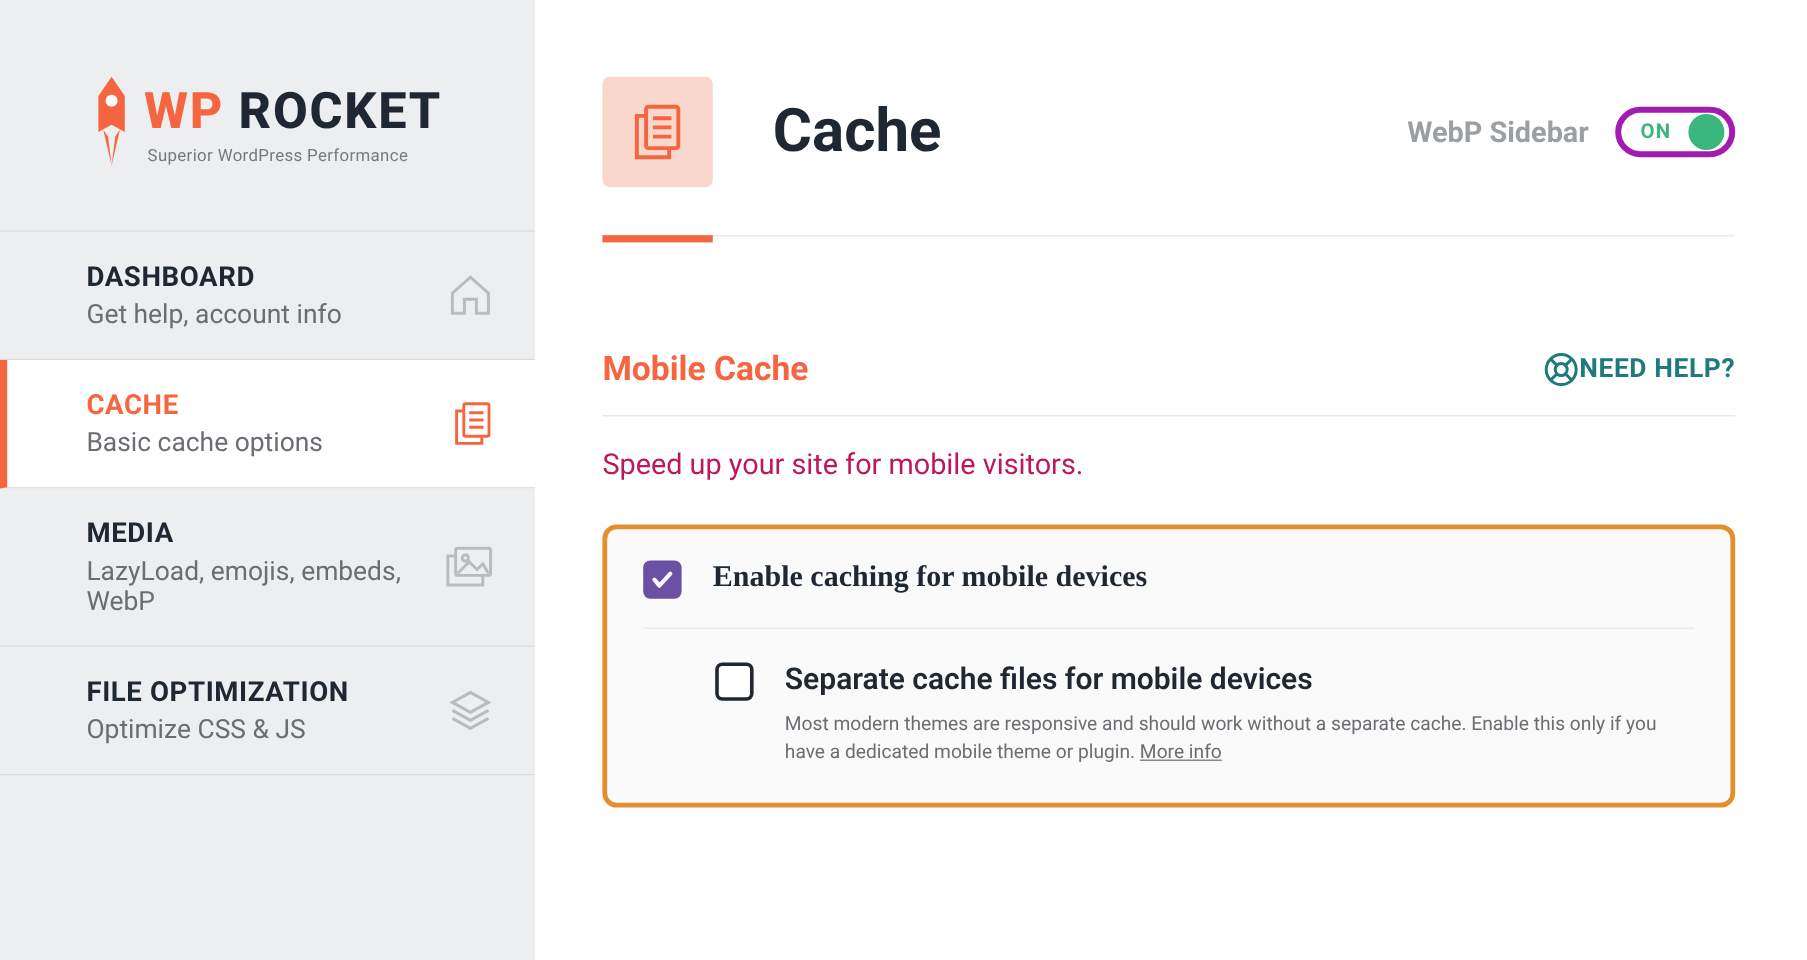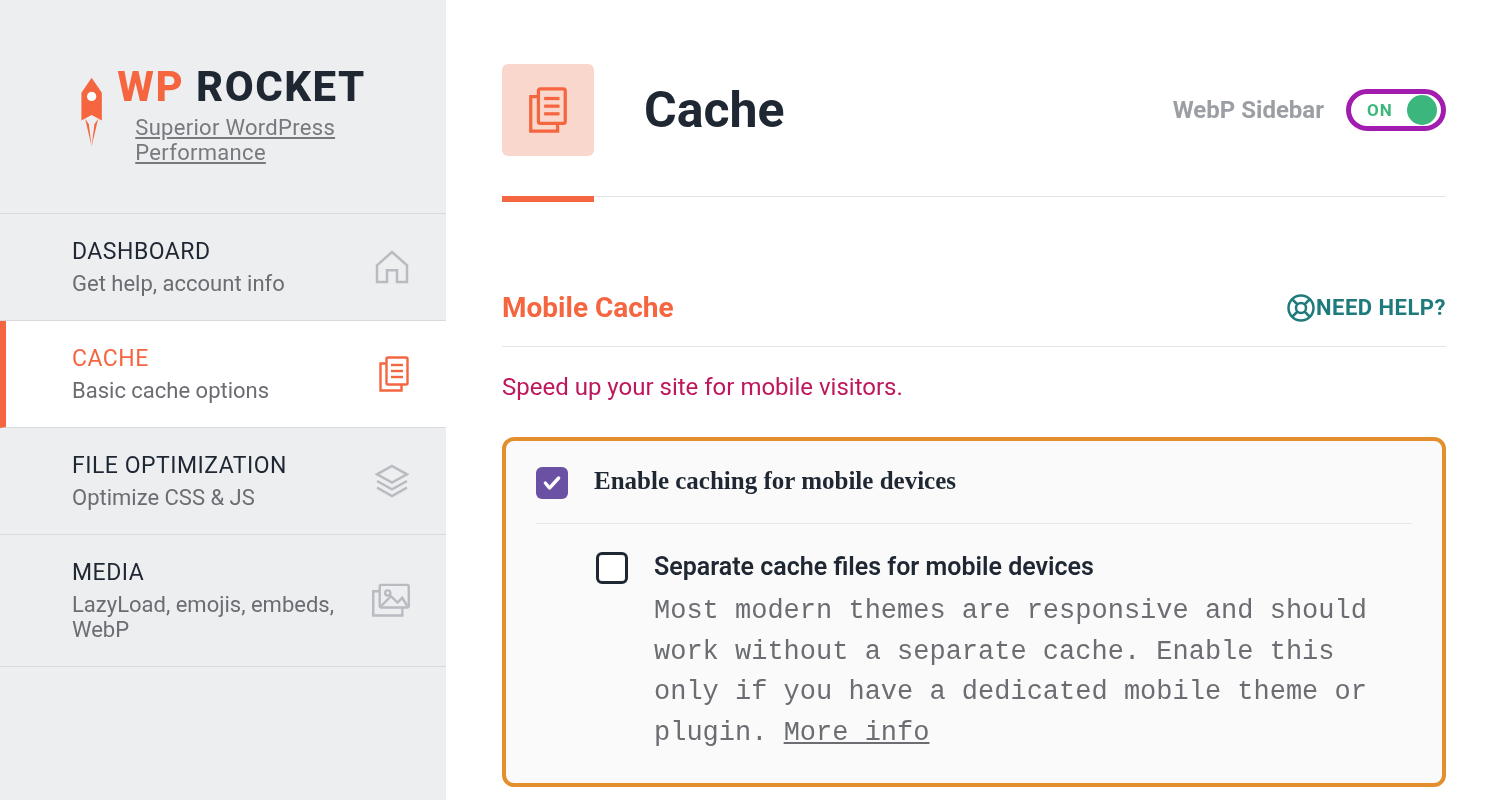--- a/index.html
+++ b/index.html
@@ -39,42 +39,41 @@
   font-size: 42px;
   font-weight: 800;
   letter-spacing: 1.5px;
   line-height: 1;
   color: #1f2733;
 }
 .logo-main .wp {
   color: #f56640;
 }
 .logo-tag {
-  font-size: 22px;
+  font-size: 14px;
   letter-spacing: 0.3px;
   color: #77797e;
   margin-top: 7px;
-  margin-left: 18px;
-  text-decoration: underline;
+  margin-left: 3px;
 }
 .nav {
   border-top: 1px solid #d9dadd;
 }
 .nav-item {
   display: flex;
   align-items: center;
   justify-content: space-between;
   padding: 24px 34px 24px 72px;
   border-bottom: 1px solid #d9dadd;
   cursor: pointer;
 }
 .nav-item .text { display: flex; flex-direction: column; }
 .nav-title {
   font-size: 23px;
-  font-weight: 400;
+  font-weight: 700;
   letter-spacing: 0.5px;
   color: #1f2733;
 }
 .nav-sub {
   font-size: 22px;
   color: #6b6d72;
   margin-top: 6px;
 }
 .nav-icon {
   color: #b8bbc0;
@@ -244,24 +243,23 @@
   align-items: flex-start;
   gap: 26px;
   padding-left: 60px;
 }
 .opt-sub-text {
   display: flex;
   flex-direction: column;
   gap: 10px;
 }
 .opt-desc {
-  font-size: 27px;
+  font-size: 16px;
   color: #6b6d72;
   line-height: 1.5;
-  font-family: Liberation Mono, monospace;
 }
 .more-link {
   color: #6b6d72;
   text-decoration: underline;
   cursor: pointer;
 }
 </style>
 </head>
 <body>
 
@@ -301,40 +299,40 @@
         <rect x="7" y="2" width="14" height="18" rx="1"></rect>
         <path d="M7 6 H3 V24 H17 V20"></path>
         <line x1="10" y1="7" x2="18" y2="7"></line>
         <line x1="10" y1="11" x2="18" y2="11"></line>
         <line x1="10" y1="15" x2="18" y2="15"></line>
       </svg>
     </div>
 
     <div class="nav-item">
       <div class="text">
-        <div class="nav-title">FILE OPTIMIZATION</div>
-        <div class="nav-sub">Optimize CSS &amp; JS</div>
-      </div>
-      <svg class="nav-icon" width="40" height="40" viewBox="0 0 24 24" fill="none" stroke="currentColor" stroke-width="1.5">
-        <path d="M12 3 L21 8 L12 13 L3 8 Z"></path>
-        <path d="M3 12 L12 17 L21 12"></path>
-        <path d="M3 16 L12 21 L21 16"></path>
-      </svg>
-    </div>
-
-    <div class="nav-item">
-      <div class="text">
         <div class="nav-title">MEDIA</div>
         <div class="nav-sub">LazyLoad, emojis, embeds, WebP</div>
       </div>
       <svg class="nav-icon" width="42" height="38" viewBox="0 0 26 22" fill="none" stroke="currentColor" stroke-width="1.5">
         <rect x="6" y="1" width="18" height="14" rx="1"></rect>
         <path d="M6 5 H2 V20 H20 V15"></path>
         <circle cx="11" cy="6" r="1.6"></circle>
         <path d="M7 14 L13 8 L17 12 L20 9 L23 14"></path>
+      </svg>
+    </div>
+
+    <div class="nav-item">
+      <div class="text">
+        <div class="nav-title">FILE OPTIMIZATION</div>
+        <div class="nav-sub">Optimize CSS &amp; JS</div>
+      </div>
+      <svg class="nav-icon" width="40" height="40" viewBox="0 0 24 24" fill="none" stroke="currentColor" stroke-width="1.5">
+        <path d="M12 3 L21 8 L12 13 L3 8 Z"></path>
+        <path d="M3 12 L12 17 L21 12"></path>
+        <path d="M3 16 L12 21 L21 16"></path>
       </svg>
     </div>
   </div>
 </div>
 
 <div class="main">
   <div class="header">
     <div class="header-icon-box">
       <svg width="46" height="52" viewBox="0 0 24 26" fill="none" stroke="currentColor" stroke-width="1.7">
         <rect x="7" y="2" width="14" height="18" rx="1"></rect>

